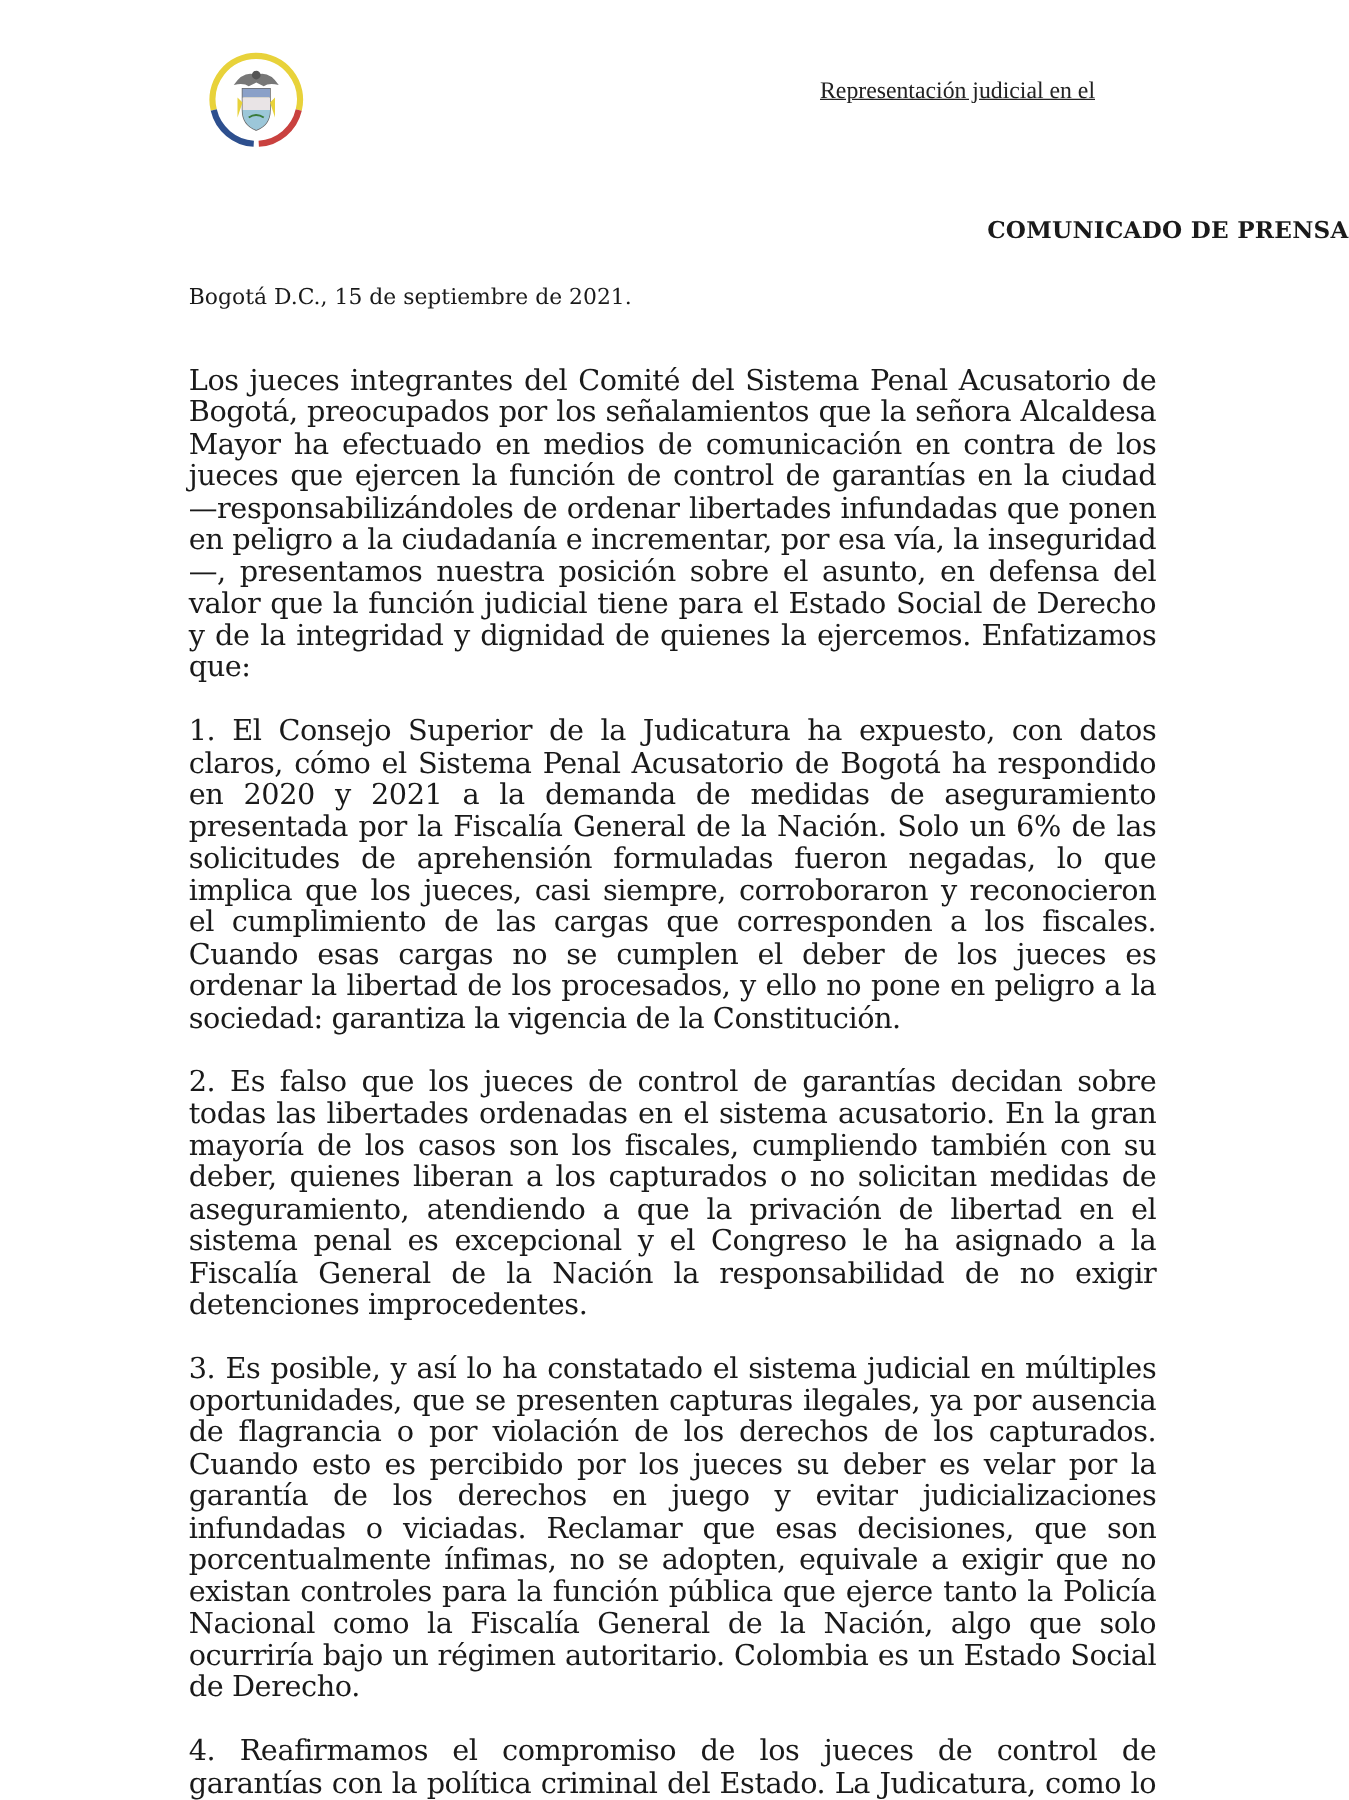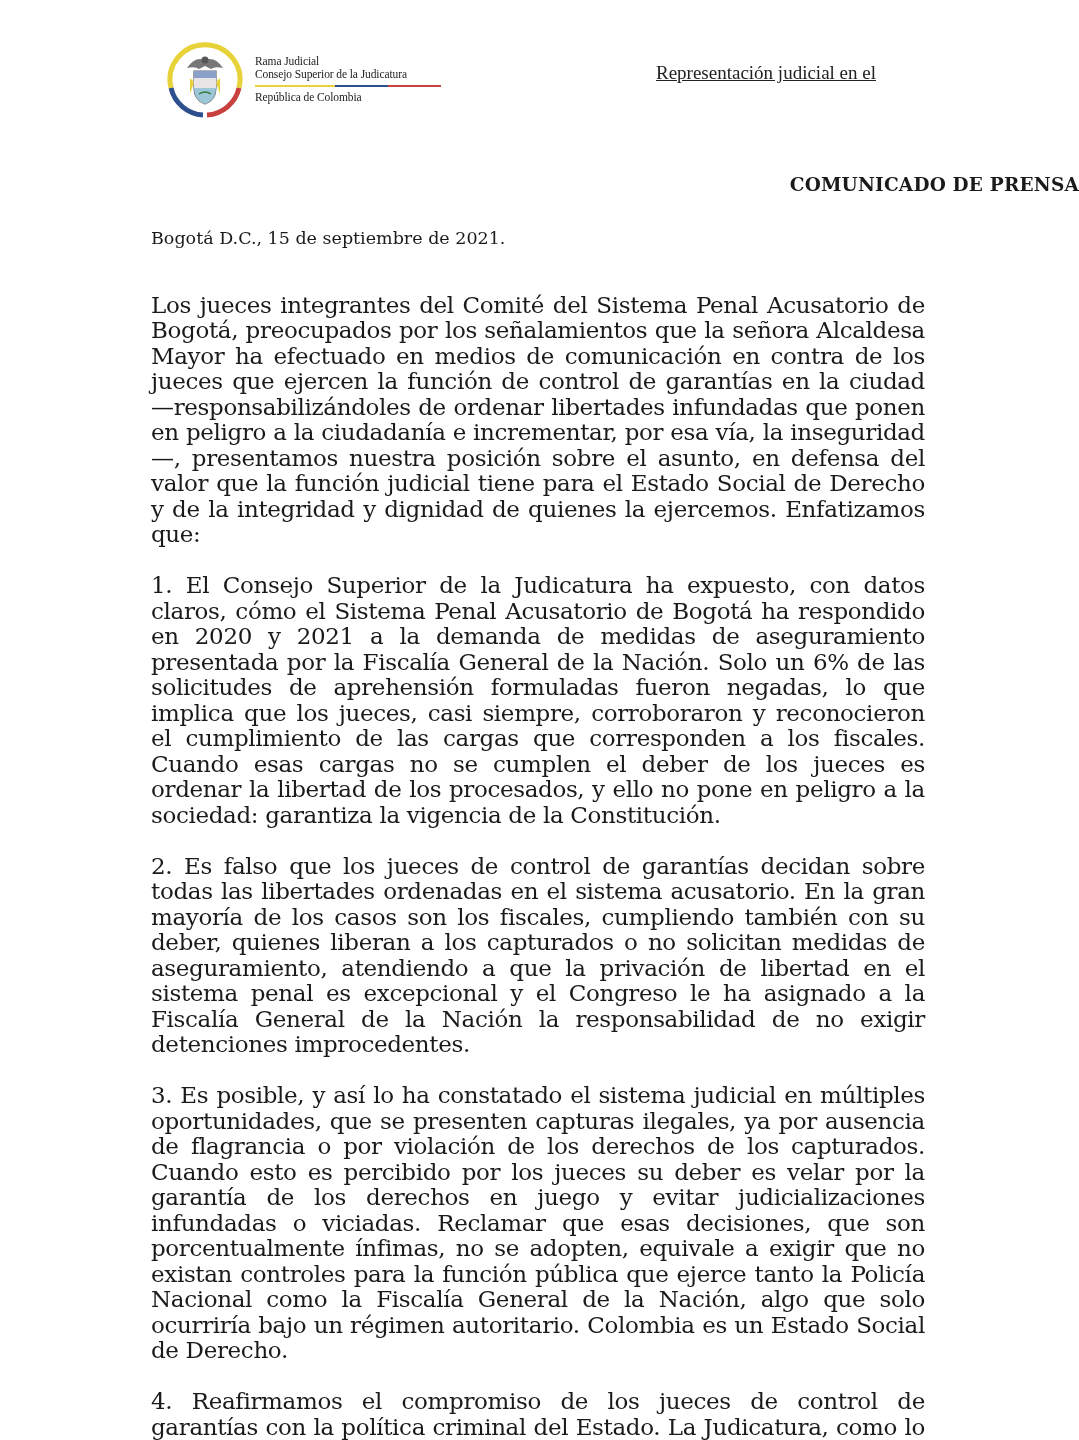--- a/index.html
+++ b/index.html
@@ -51,30 +51,20 @@
 
     <path d="M31 33 L53 33 L53 50 Q53 62 42 66 Q31 62 31 50 Z" fill="#f2e6a0" stroke="#666" stroke-width="1.2"></path>
     <rect x="31" y="33" width="22" height="7" fill="#8aa0c8"></rect>
     <rect x="31" y="40" width="22" height="10" fill="#e9e4e6"></rect>
     <path d="M31 50 L53 50 Q53 62 42 66 Q31 62 31 50 Z" fill="#9cc7d9"></path>
     <path d="M36 56 Q42 52 48 56" fill="none" stroke="#3a7b3a" stroke-width="1.5"></path>
 
     <path d="M27 40 L31 44 L27 56 Z" fill="#e8d23a"></path>
     <path d="M57 40 L53 44 L57 56 Z" fill="#e8d23a"></path>
   </svg>
-  <div class="logo-text">
-    <div class="logo-line1">Rama Judicial</div>
-    <div class="logo-line2">Consejo Superior de la Judicatura</div>
-    <div class="logo-rule">
-        <span class="y"></span>
-        <span class="b"></span>
-        <span class="r"></span>
-      </div>
-    <div class="logo-line3">República de Colombia</div>
-  </div>
   <div class="rep-title">
     <div>Representación judicial en el</div>
   </div>
 </div>
 
 <div class="doc-title">COMUNICADO DE PRENSA</div>
 
 <div class="content">
   <div class="dateline">Bogotá D.C., 15 de septiembre de 2021.</div>
   <p class="para">Los jueces integrantes del Comité del Sistema Penal Acusatorio de Bogotá, preocupados por los señalamientos que la señora Alcaldesa Mayor ha efectuado en medios de comunicación en contra de los jueces que ejercen la función de control de garantías en la ciudad —responsabilizándoles de ordenar libertades infundadas que ponen en peligro a la ciudadanía e incrementar, por esa vía, la inseguridad—, presentamos nuestra posición sobre el asunto, en defensa del valor que la función judicial tiene para el Estado Social de Derecho y de la integridad y dignidad de quienes la ejercemos. Enfatizamos que:</p>

